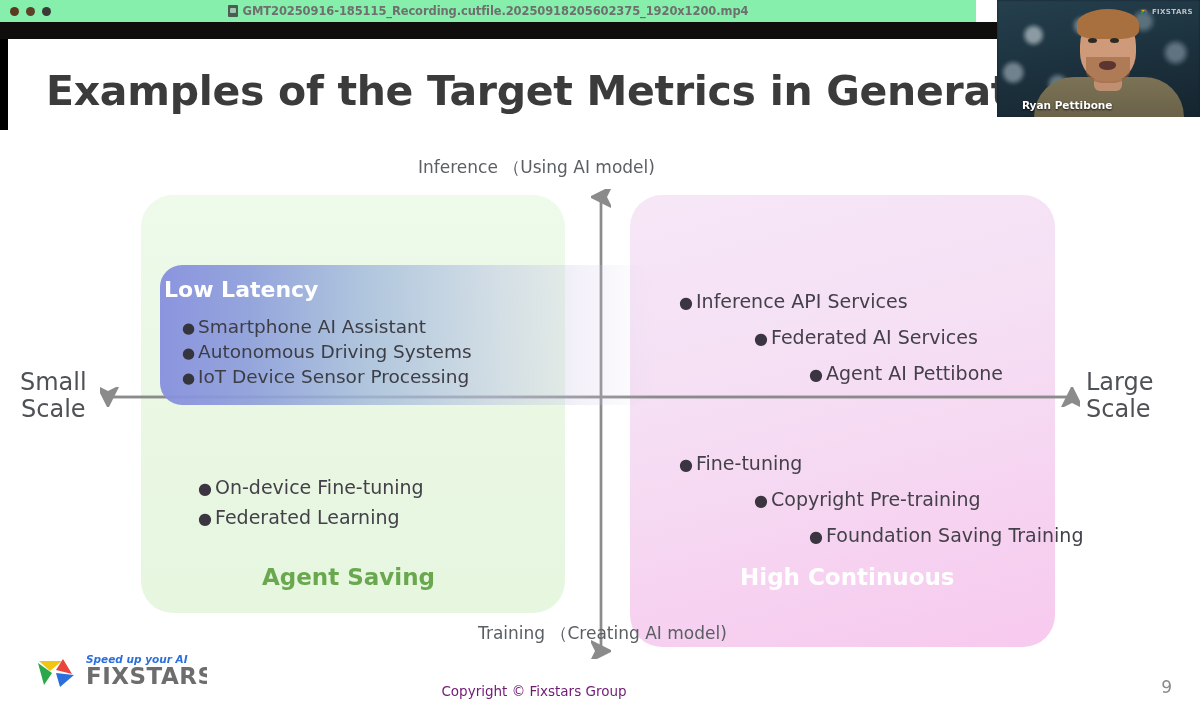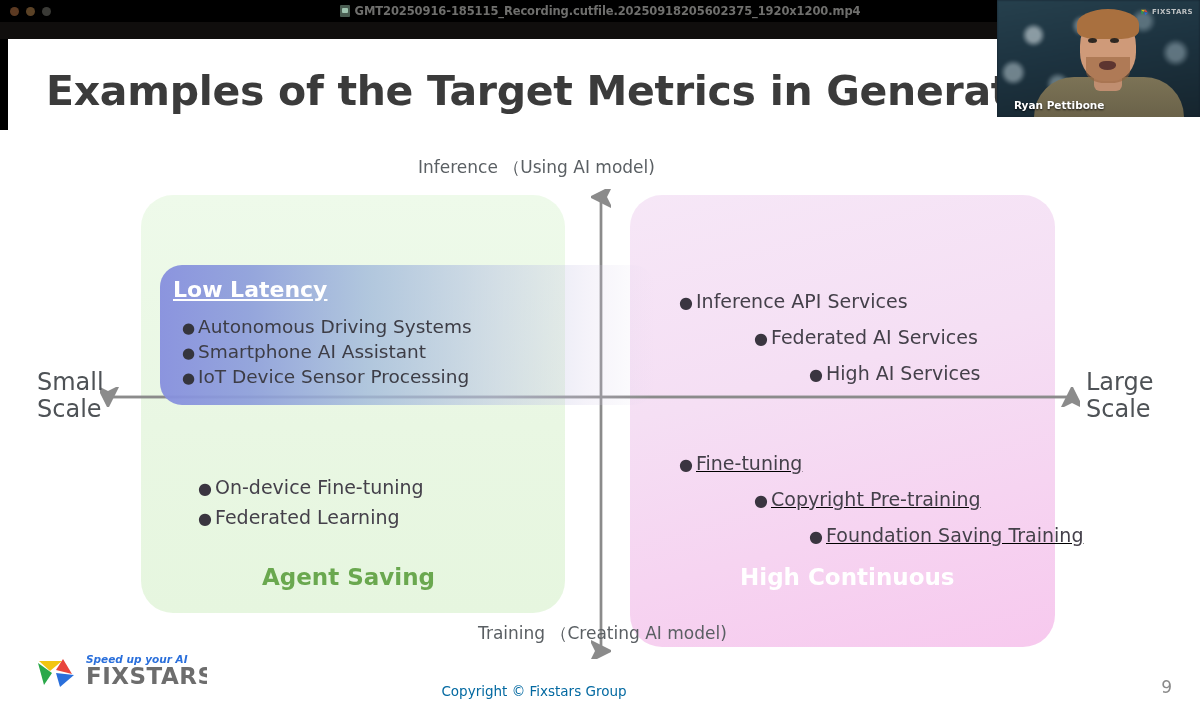--- a/index.html
+++ b/index.html
@@ -9,22 +9,22 @@
   body {
     width: 1200px; height: 713px;
     font-family: "DejaVu Sans", "Liberation Sans", sans-serif;
     overflow: hidden;
     position: relative;
   }
 
   
   #player-titlebar {
     position: absolute; top: 0; left: 0;
-    width: 1200px; height: 22px;
-    background: #000000;
+    width: 976px; height: 22px;
+    background: #86efac;
     display: flex; align-items: center; justify-content: center;
     z-index: 40;
   }
   #traffic-lights {
     position: absolute; left: 10px; top: 0; height: 22px;
     display: flex; align-items: center; gap: 7px;
   }
   .light { width: 9px; height: 9px; border-radius: 50%; display: block; }
   .light.red    { background: #5c3a22; }
   .light.yellow { background: #5b4226; }
@@ -92,24 +92,23 @@
     background: linear-gradient(90deg,
         rgba(134,143,222,0.95) 0%,
         rgba(141,158,219,0.92) 18%,
         rgba(162,186,219,0.80) 42%,
         rgba(190,200,228,0.55) 68%,
         rgba(214,205,233,0.25) 86%,
         rgba(226,210,236,0.00) 100%);
     z-index: 6;
   }
   #low-latency-title {
-    position: absolute; left: 13px; top: 12px;
+    position: absolute; left: 4px; top: 12px;
     color: #ffffff; font-size: 22px; font-weight: bold;
     font-family: "DejaVu Sans", "Liberation Sans", sans-serif;
-    text-decoration: underline;
   }
   #low-latency-list {
     position: absolute; left: 22px; top: 50px;
     margin: 0; padding: 0; list-style: none;
   }
   #low-latency-list li {
     font-size: 18.5px; color: #3d3d46; line-height: 24px;
     white-space: nowrap;
     font-family: "DejaVu Sans", "Liberation Sans", sans-serif;
   }
@@ -129,60 +128,60 @@
     font-family: "DejaVu Sans", "Liberation Sans", sans-serif;
   }
   #cap-inference { left: 418px; top: 117px; }
   #cap-training  { left: 478px; top: 583px; }
 
   .scale-label {
     position: absolute; color: #4e5256; font-size: 24px;
     line-height: 27px; z-index: 7;
     font-family: "DejaVu Sans", "Liberation Sans", sans-serif;
   }
-  #scale-small { left: 37px; top: 330px; }
+  #scale-small { left: 20px; top: 330px; text-align: center; }
   #scale-large { left: 1086px; top: 330px; }
 
   
   .q-list {
     position: absolute; margin: 13px; padding: 0; list-style: none; z-index: 7;
   }
   .q-list li {
     font-size: 19px; color: #44404a; line-height: 34px; white-space: nowrap;
     font-family: "DejaVu Sans", "Liberation Sans", sans-serif;
   }
   .q-list li .b {
     display: inline-block; width: 17px; color: #3a3540; font-size: 16px;
   }
   .q-list li.i1 { padding-left: 0px; }
   .q-list li.i2 { padding-left: 75px; }
   .q-list li.i3 { padding-left: 130px; }
 
   #list-tr { left: 666px; top: 232px; }
-  #list-br { left: 666px; top: 394px; text-decoration: underline; }
+  #list-br { left: 666px; top: 394px; }
   #list-bl { left: 185px; top: 421px; }
   #list-bl li { line-height: 29px; }
 
   
   .q-headline {
     position: absolute; font-size: 23px; font-weight: bold; z-index: 7;
     white-space: nowrap;
     font-family: "DejaVu Sans", "Liberation Sans", sans-serif;
   }
   #label-memory-saving { left: 262px; top: 525px; color: #6aa84f; }
   #label-high-throughput { left: 740px; top: 525px; color: #ffffff; }
 
   
   #logo {
     position: absolute; left: 32px; top: 610px;
     width: 175px; height: 46px; z-index: 7;
   }
   #copyright {
     position: absolute; left: 0; top: 644px; width: 1068px;
-    text-align: center; font-size: 13.5px; color: #0369a1;
+    text-align: center; font-size: 13.5px; color: #701a75;
     font-family: "DejaVu Sans", "Liberation Sans", sans-serif;
     z-index: 7;
   }
   #page-number {
     position: absolute; right: 28px; top: 638px;
     font-size: 17px; color: #8a8a8a;
     font-family: "DejaVu Sans", "Liberation Sans", sans-serif;
     z-index: 7;
   }
 
@@ -233,21 +232,21 @@
     position: absolute; bottom: 74px; width: 9px; height: 5px;
     background: #2e2722; border-radius: 50%;
   }
   .wc-eye.l { left: 36px; }
   .wc-eye.r { left: 58px; }
   .wc-mouth {
     position: absolute; left: 47px; bottom: 47px; width: 17px; height: 9px;
     background: #5d3530; border-radius: 40% 40% 50% 50%;
   }
   #webcam-name {
-    position: absolute; left: 17px; bottom: 6px;
+    position: absolute; left: 25px; bottom: 6px;
     color: #ffffff; font-size: 10.5px; font-weight: bold;
     text-shadow: 0 1px 2px rgba(0,0,0,0.85);
     font-family: "DejaVu Sans", "Liberation Sans", sans-serif;
     z-index: 3;
   }
   #webcam-watermark {
     position: absolute; right: 7px; top: 7px;
     display: flex; align-items: center; gap: 3px; z-index: 3;
     opacity: 0.85;
   }
@@ -315,30 +314,30 @@
     <div>Scale</div>
   </div>
   <div class="scale-label" id="scale-large">
     <div>Large</div>
     <div>Scale</div>
   </div>
 
   <div id="low-latency-card">
     <div id="low-latency-title">Low Latency</div>
     <ul id="low-latency-list">
+      <li><span class="b">●</span><span>Smartphone AI Assistant</span></li>
       <li><span class="b">●</span><span>Autonomous Driving Systems</span></li>
-      <li><span class="b">●</span><span>Smartphone AI Assistant</span></li>
       <li><span class="b">●</span><span>IoT Device Sensor Processing</span></li>
     </ul>
   </div>
 
   <ul class="q-list" id="list-tr">
     <li class="i1"><span class="b">●</span><span>Inference API Services</span></li>
     <li class="i2"><span class="b">●</span><span>Federated AI Services</span></li>
-    <li class="i3"><span class="b">●</span><span>High AI Services</span></li>
+    <li class="i3"><span class="b">●</span><span>Agent AI Pettibone</span></li>
   </ul>
 
   <ul class="q-list" id="list-br">
     <li class="i1"><span class="b">●</span><span>Fine-tuning</span></li>
     <li class="i2"><span class="b">●</span><span>Copyright Pre-training</span></li>
     <li class="i3"><span class="b">●</span><span>Foundation Saving Training</span></li>
   </ul>
 
   <ul class="q-list" id="list-bl">
     <li class="i1"><span class="b">●</span><span>On-device Fine-tuning</span></li>

